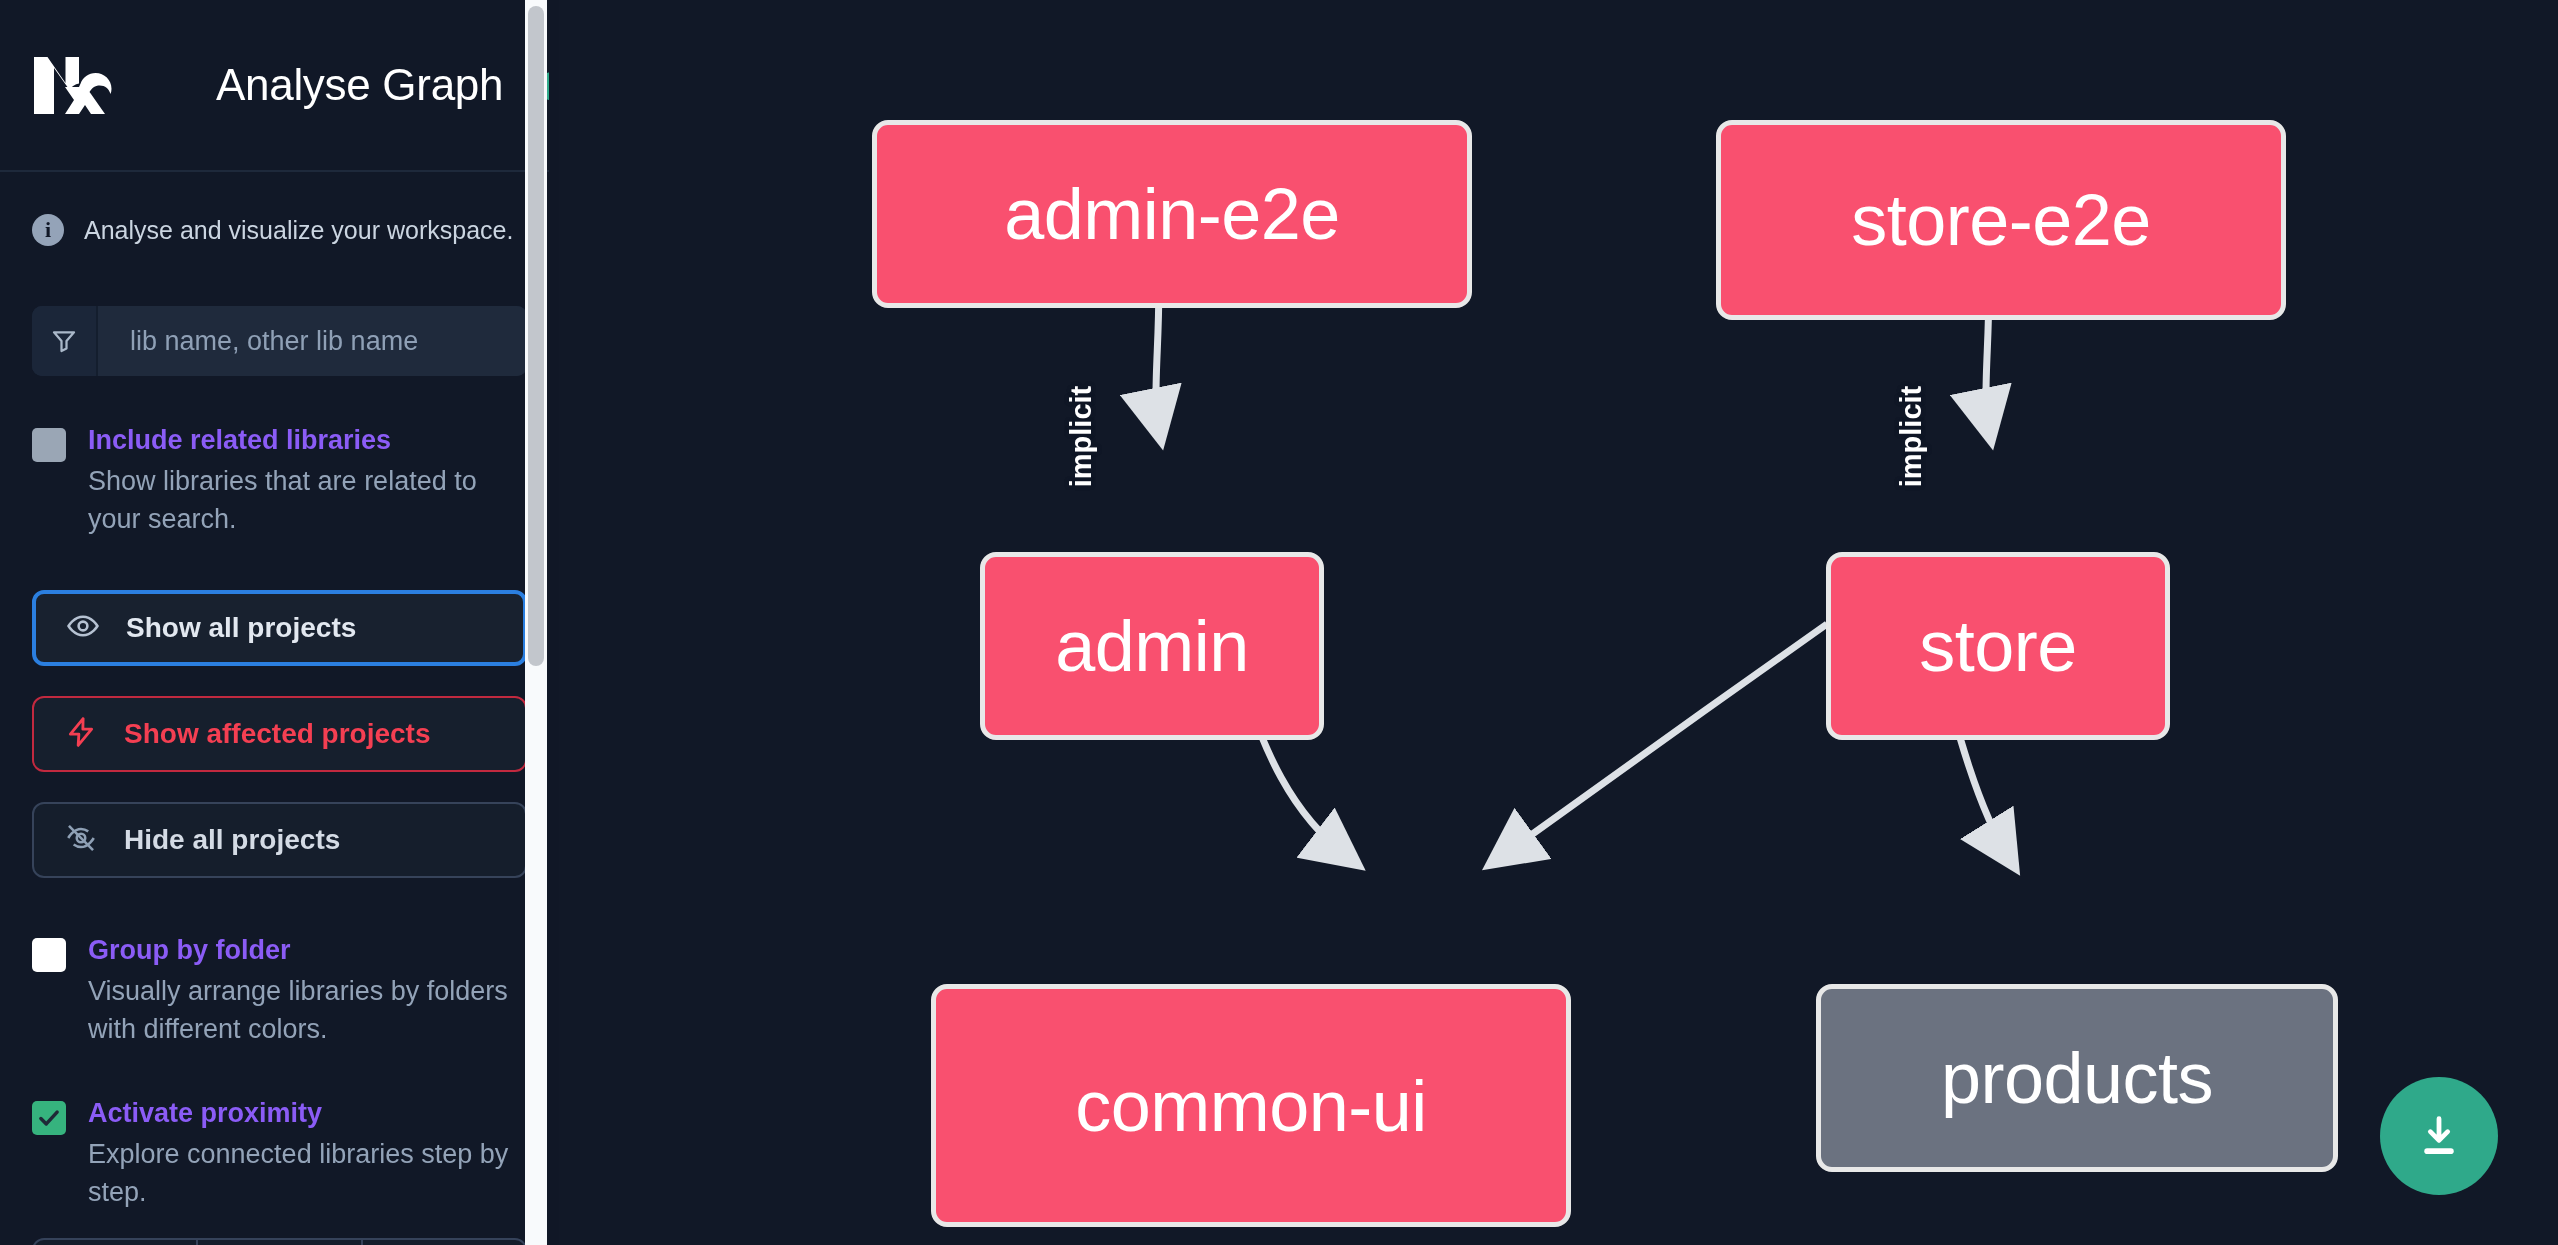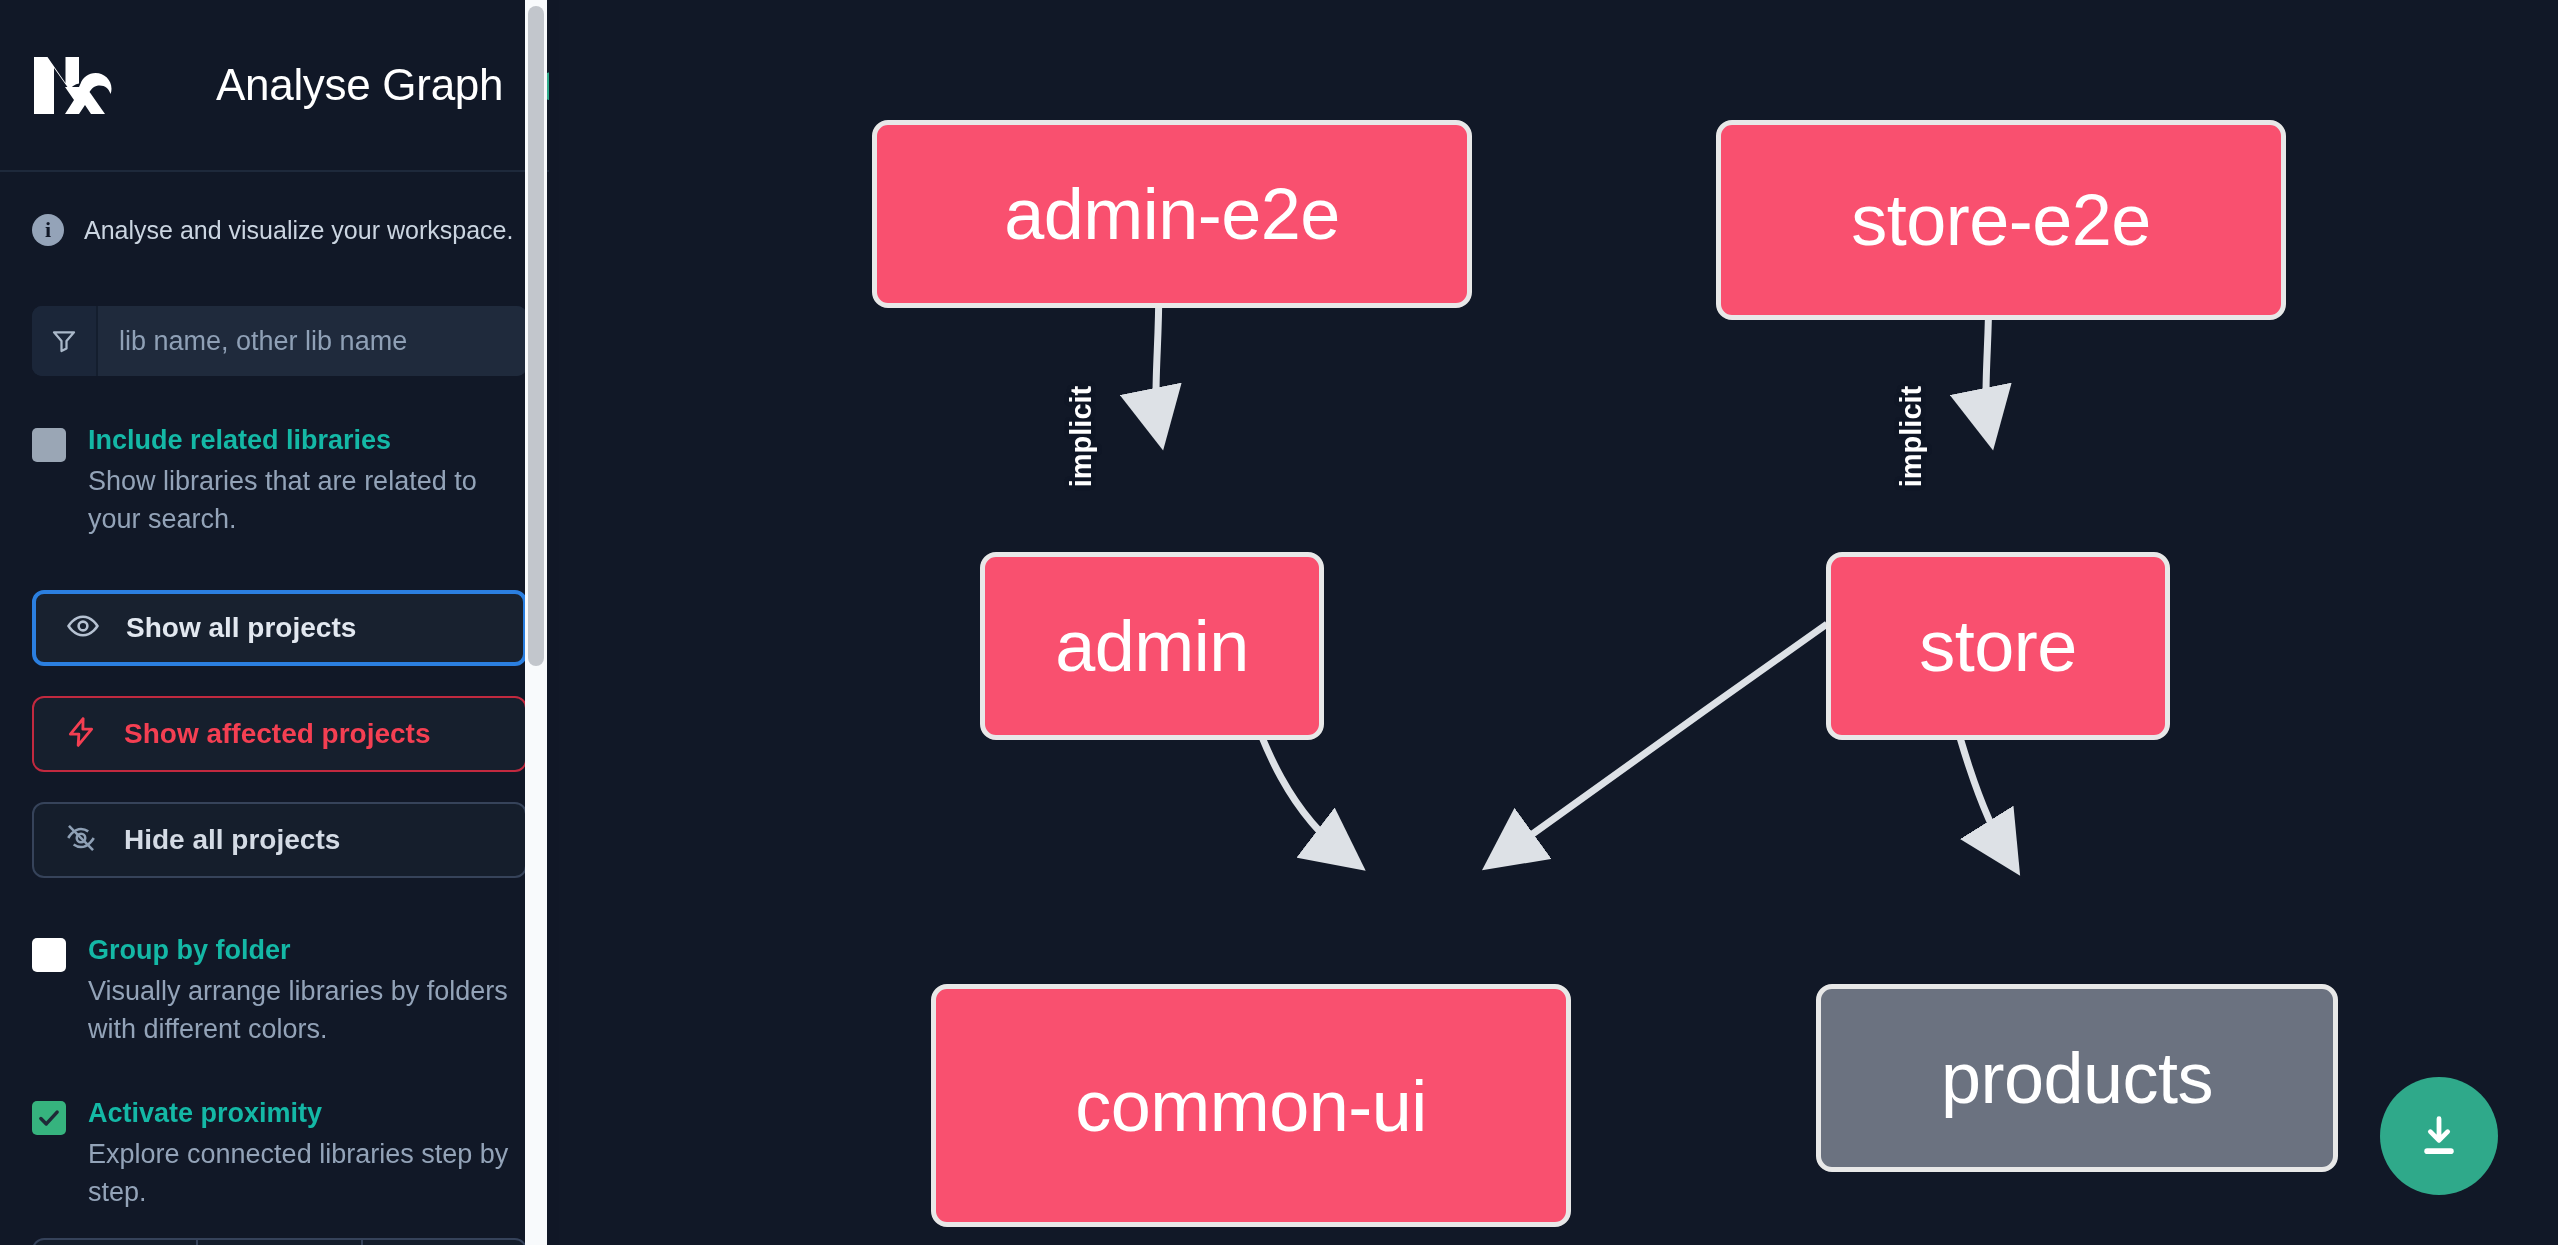--- a/index.html
+++ b/index.html
@@ -75,36 +75,36 @@
     border-right: 2px solid #141e2e;
     flex: 0 0 66px;
   }
   .filter-input {
     flex: 1 1 auto;
     background: #1f2a3c;
     border: none; outline: none;
     color: #cbd5e1;
     font-size: 27px;
     font-family: "Liberation Sans", sans-serif;
-    padding: 0 21px;
+    padding: 0 32px;
   }
   .filter-input::placeholder { color: #8fa0b6; opacity: 1; }
 
   .check-row { display: flex; margin-top: 48px; gap: 22px; }
   .cbox {
     width: 34px; height: 34px; border-radius: 5px;
     flex: 0 0 34px; margin-top: 4px;
     display: flex; align-items: center; justify-content: center;
     cursor: pointer;
   }
   .cbox.grey { background: #9aa6b5; }
   .cbox.white { background: #ffffff; }
   .cbox.green { background: #36b37e; }
   .check-texts { display: flex; flex-direction: column; }
-  .check-label { color: #14b8a6; font-size: 27px; font-weight: 700; line-height: 1.25; }
+  .check-label { color: #8b5cf6; font-size: 27px; font-weight: 700; line-height: 1.25; }
   .check-desc { color: #93a3b8; font-size: 27px; font-weight: 400; line-height: 1.42; margin-top: 4px; max-width: 440px; }
 
   .btn {
     margin-top: 30px;
     height: 76px;
     width: 495px;
     border-radius: 12px;
     background: #1b2537;
     display: flex; align-items: center;
     gap: 26px;

